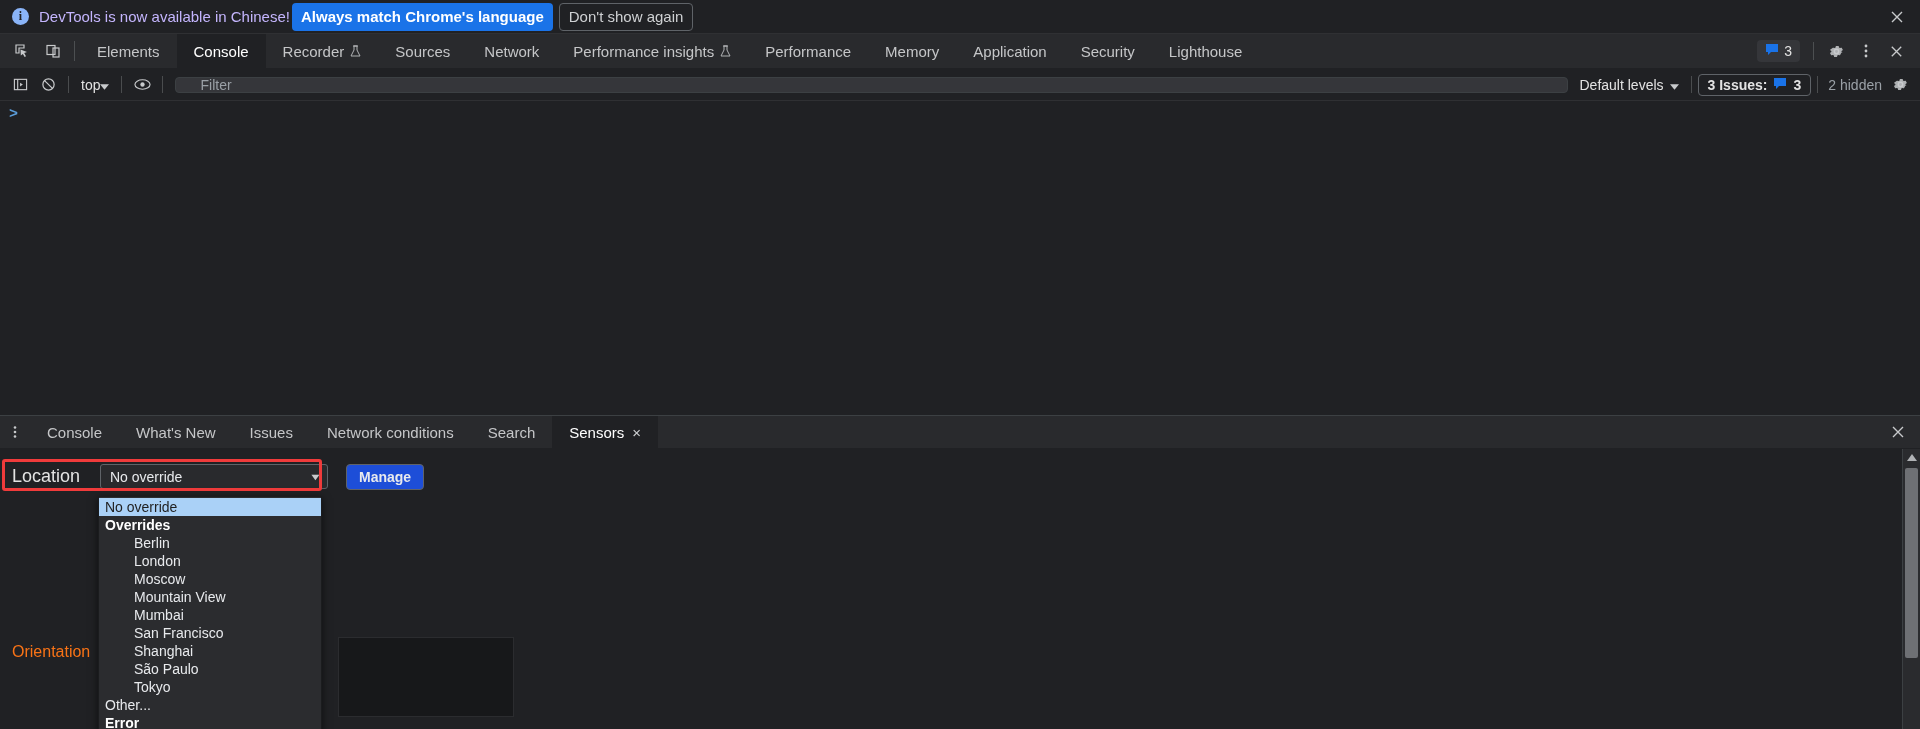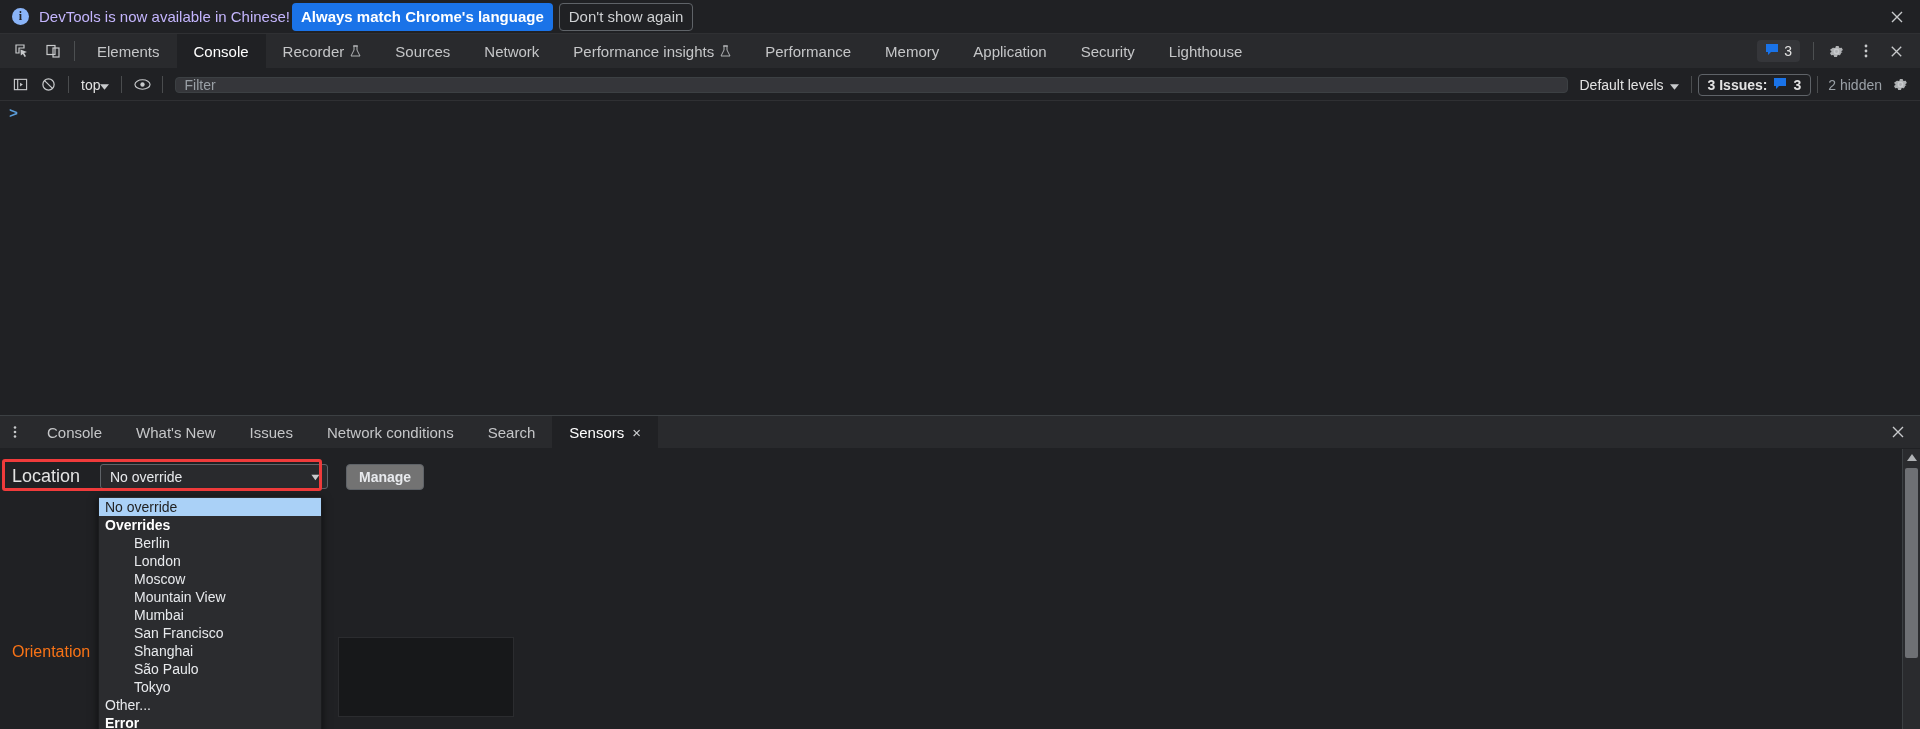--- a/index.html
+++ b/index.html
@@ -216,21 +216,21 @@
   .filter-input {
     flex: 1 1 auto;
     min-width: 0;
     height: 16px;
     margin: 0 6px;
     background: #35363a;
     border: 1px solid #3c4043;
     border-radius: 4px;
     color: #e3e3e3;
     font-size: 14px;
-    padding: 0 8px;
+    padding: 0 24px;
     box-sizing: border-box;
     font-family: "Liberation Sans", sans-serif;
     outline: none;
   }
   .filter-input::placeholder { color: #9aa0a6; }
   .levels-select {
     display: flex;
     align-items: center;
     gap: 6px;
     font-size: 14px;
@@ -375,21 +375,21 @@
     color: #e8eaed;
     cursor: pointer;
   }
   .select-box .arrow {
     font-size: 9px;
     color: #c8cacc;
     transform: scaleX(1.5);
   }
   .manage-btn {
     margin-left: 18px;
-    background: #737373;
+    background: #1d4ed8;
     color: #e8eaed;
     border: 1px solid #5f6368;
     border-radius: 4px;
     font-size: 14px;
     font-weight: bold;
     padding: 4px 12px;
     cursor: pointer;
     font-family: "Liberation Sans", sans-serif;
   }
 

